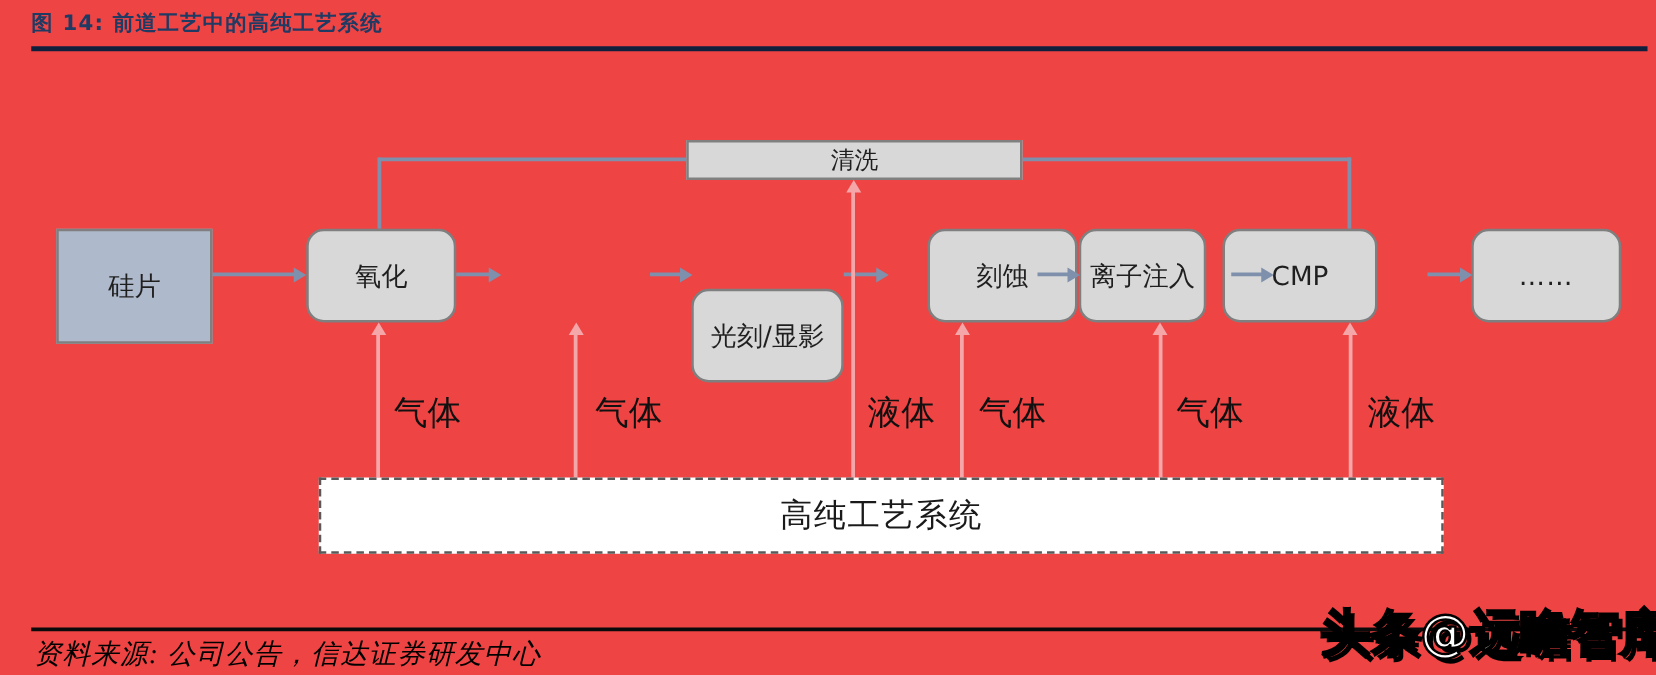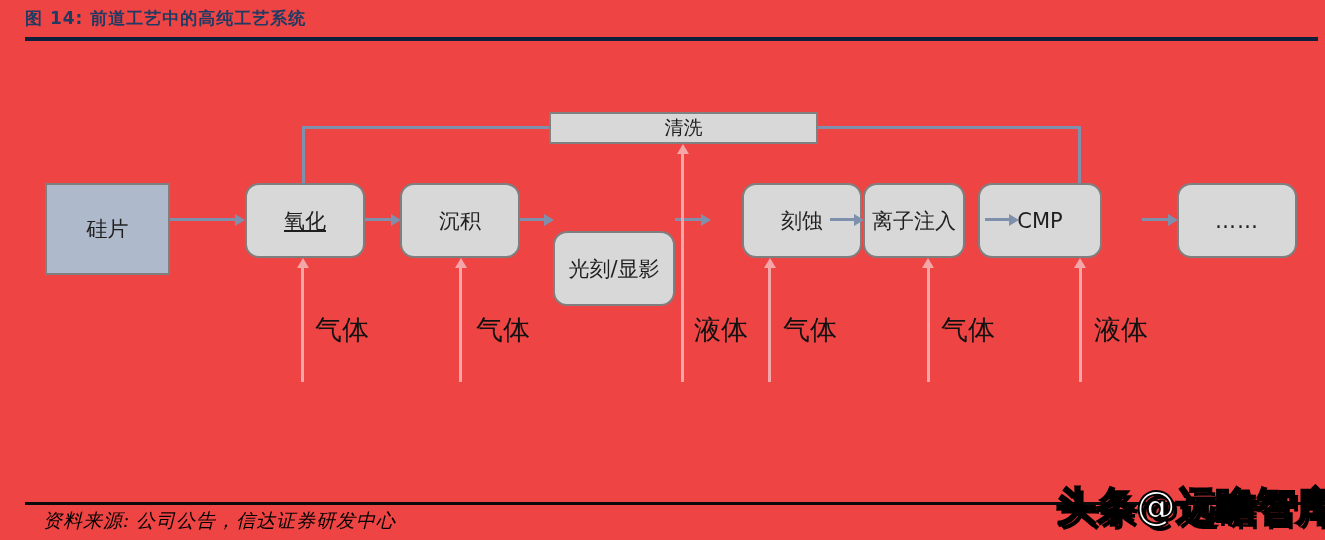--- a/index.html
+++ b/index.html
@@ -24,21 +24,21 @@
   .box{
     position:absolute;box-sizing:border-box;
     background:#d8d8d8;border:2px solid #7f7f7f;border-radius:14px;
     display:flex;align-items:center;justify-content:center;
     font-size:21px;color:#1f1f1f;
   }
   .box.square{border-radius:0;}
   .box.wafer{background:#aeb9cb;}
   .box.clean{left:549px;top:112px;width:269px;height:32px;font-size:19px;border-radius:0;border-color:#808080;}
   .b0{left:45px; top:183px;width:125px;height:92px;}
-  .b1{left:245px;top:183px;width:120px;height:75px;text-decoration:underline;}
+  .b1{left:245px;top:183px;width:120px;height:75px;}
   .b2{left:400px;top:183px;width:120px;height:75px;}
   .b3{left:553px;top:183px;width:122px;height:75px;margin-top:48px;}
   .b4{left:710px;top:183px;width:120px;height:75px;margin-left:32px;}
   .b5{left:863px;top:183px;width:102px;height:75px;}
   .b6{left:978px;top:183px;width:124px;height:75px;}
   .b7{left:1177px;top:183px;width:120px;height:75px;letter-spacing:1px;}
   
   .hline{position:absolute;height:3px;background:#7e90ac;}
   .vline{position:absolute;width:3px;background:#7e90ac;}
   .head-right{
@@ -66,21 +66,21 @@
     display:flex;align-items:center;justify-content:center;
     font-size:26px;color:#1a1a1a;letter-spacing:1px;
   }
   
   .bottom-rule{
     position:absolute;left:25px;top:502px;width:1300px;height:3px;background:#0a0a0a;
   }
   .source-note{
     position:absolute;left:27px;top:508px;
     font-family:"Liberation Serif","DejaVu Serif",serif;
-    font-style:italic;font-size:19px;color:#000000;letter-spacing:1px;margin-left:16px;
+    font-style:italic;font-size:22px;color:#000000;letter-spacing:1px;
   }
   .watermark{
     position:absolute;left:1056px;top:479px;
     font-size:40px;font-weight:bold;color:#ffffff;
     -webkit-text-stroke:2px #000000;
     text-shadow:4px 4px 0 #000000;
     letter-spacing:0px;white-space:nowrap;
   }
 </style>
 </head>
@@ -92,21 +92,20 @@
   <div class="title-rule"></div>
 
   <div class="box clean">清洗</div>
   <div class="hline" style="left:303px;top:126px;width:246px;"></div>
   <div class="vline" style="left:302px;top:126px;height:57px;"></div>
   <div class="hline" style="left:818px;top:126px;width:263px;"></div>
   <div class="vline" style="left:1078px;top:126px;height:57px;"></div>
 
   <div class="box square wafer b0">硅片</div>
   <div class="box b1">氧化</div>
-  <div class="box b2">沉积</div>
   <div class="box b3">光刻/显影</div>
   <div class="box b4">刻蚀</div>
   <div class="box b5">离子注入</div>
   <div class="box b6">CMP</div>
   <div class="box b7">……</div>
 
   <div class="hline flow" style="left:170px;width:66px;"></div>
   <div class="head-right" style="left:235px;"></div>
   <div class="hline flow" style="left:365px;width:27px;"></div>
   <div class="head-right" style="left:391px;"></div>
@@ -139,18 +138,19 @@
   <div class="pline" style="left:1079px;top:268px;height:114px;"></div>
   <div class="phead" style="left:1074px;top:258px;"></div>
 
   <div class="flow-label" style="left:315px;">气体</div>
   <div class="flow-label" style="left:476px;">气体</div>
   <div class="flow-label" style="left:694px;">液体</div>
   <div class="flow-label" style="left:783px;">气体</div>
   <div class="flow-label" style="left:941px;">气体</div>
   <div class="flow-label" style="left:1094px;">液体</div>
 
+  <div class="supply">高纯工艺系统</div>
 
   <div class="bottom-rule"></div>
   <div class="source-note">资料来源: 公司公告，信达证券研发中心</div>
   <div class="watermark">头条@远瞻智库</div>
 
 </div>
 
 </body></html>

